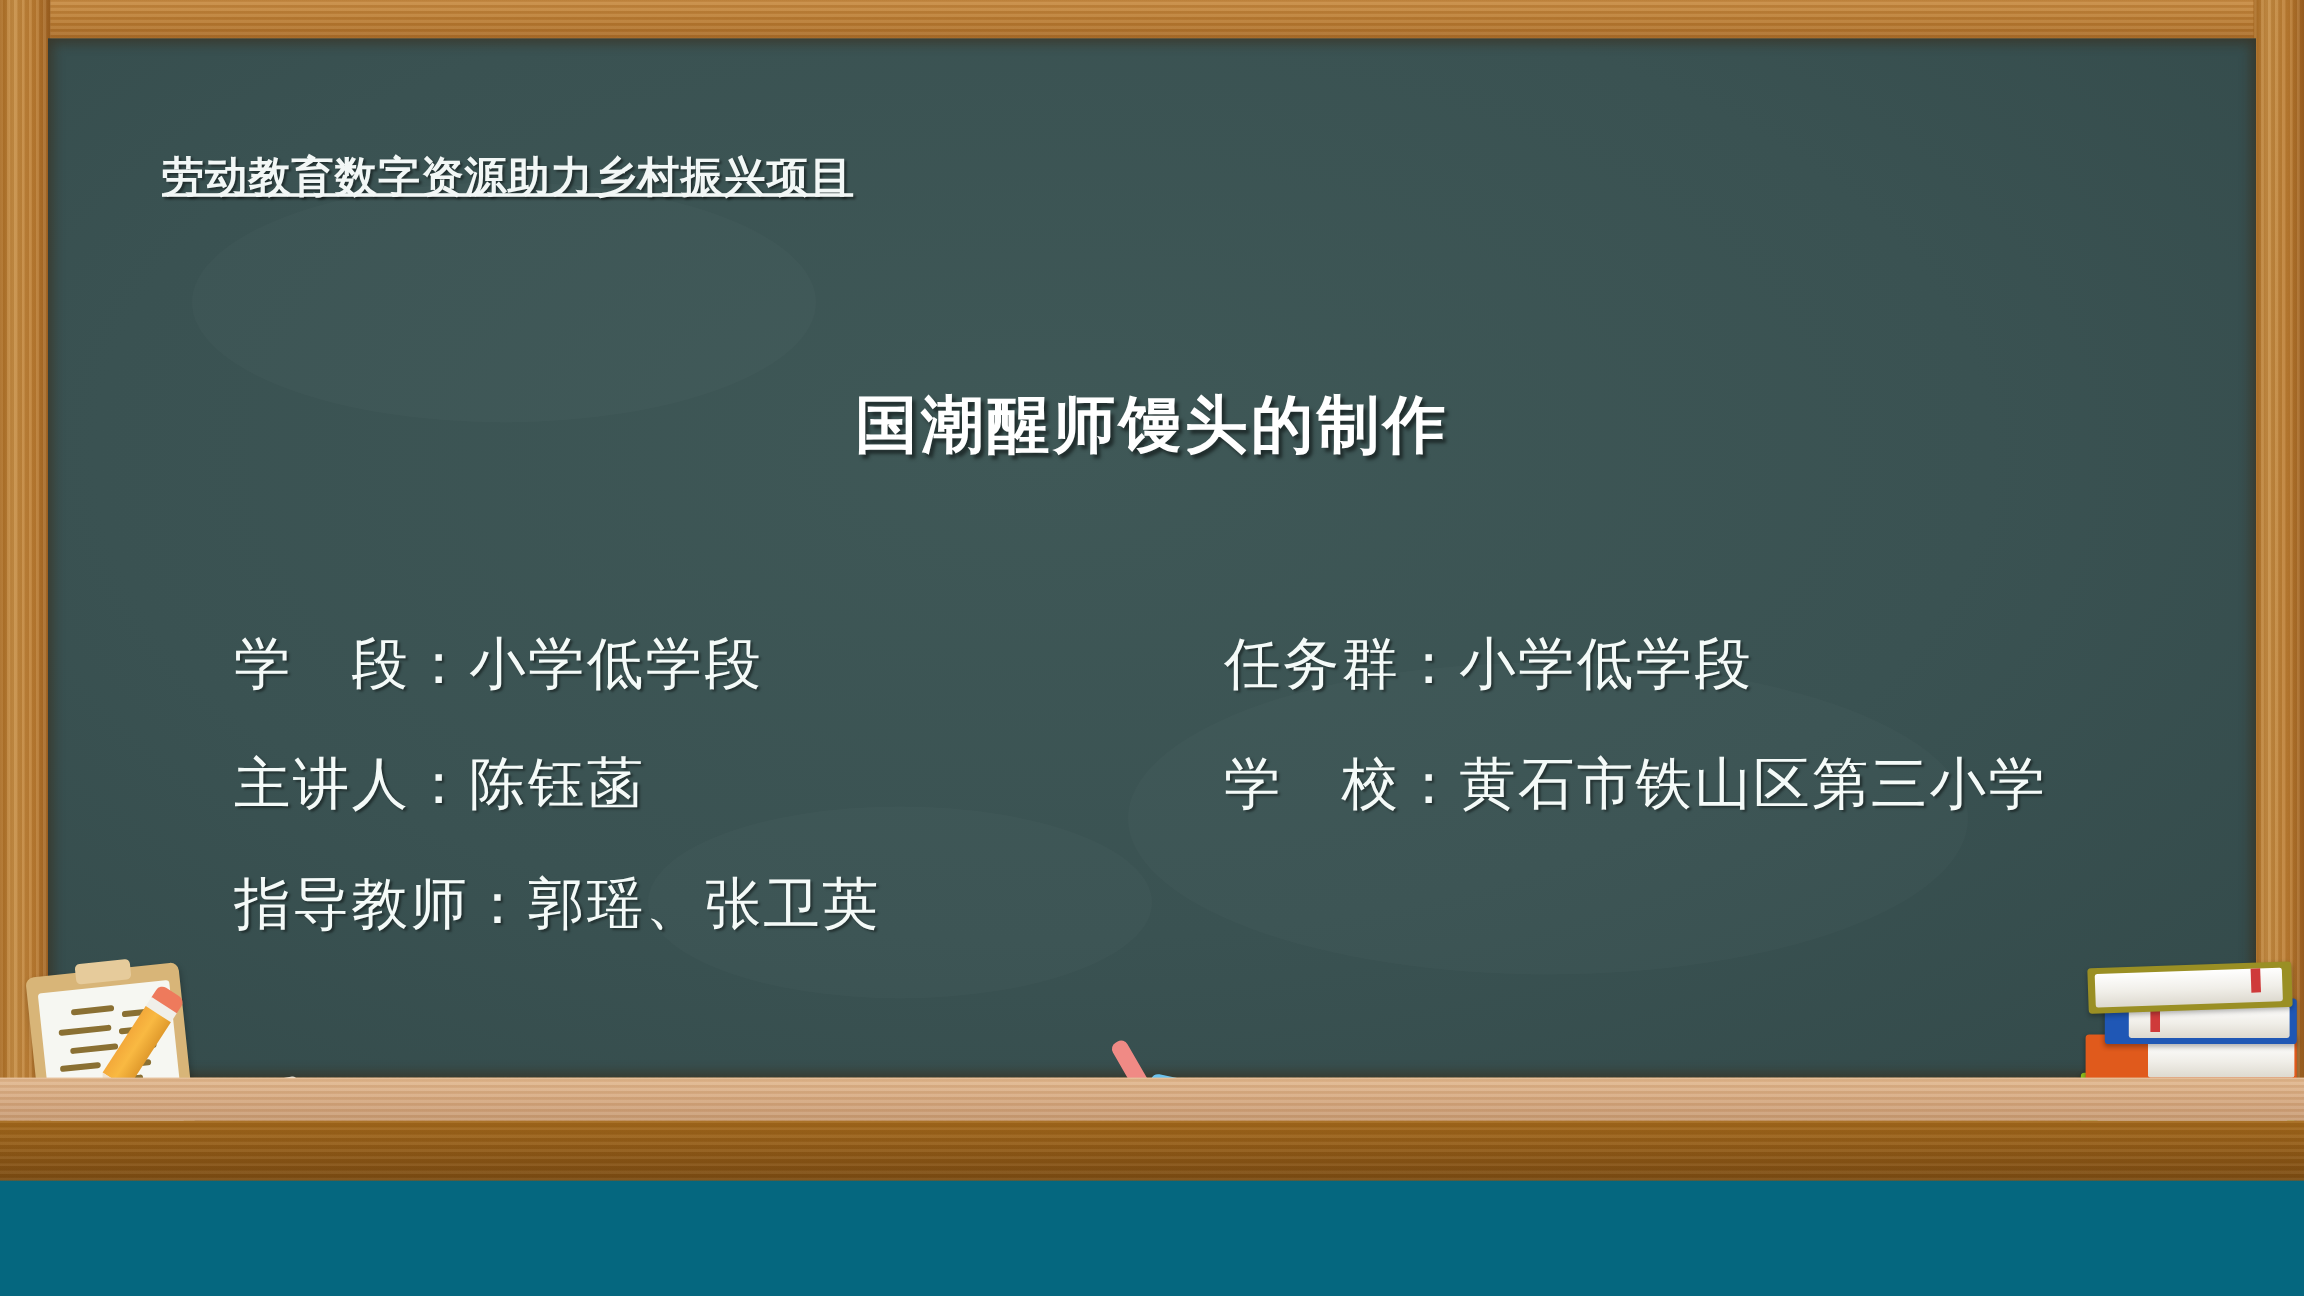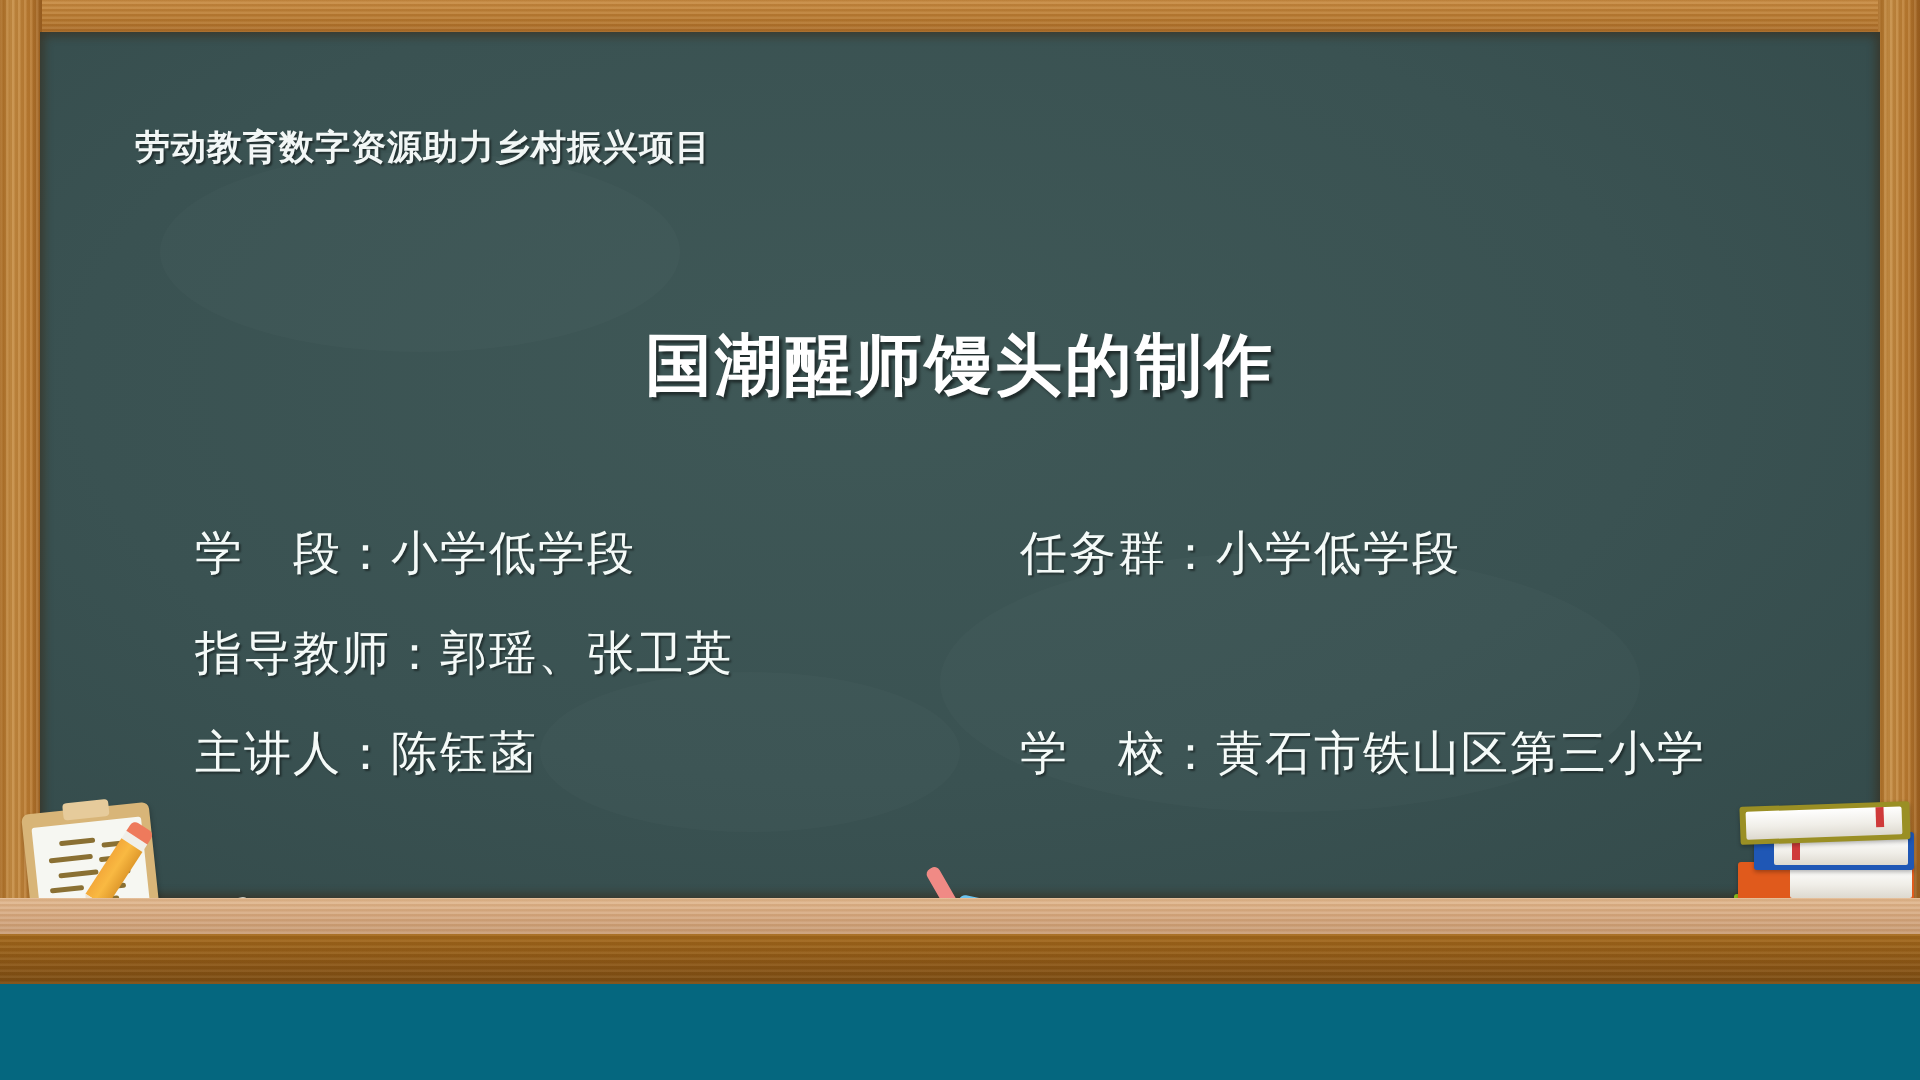--- a/index.html
+++ b/index.html
@@ -94,30 +94,31 @@
     position: absolute;
     left: 95px;
     top: 92px;
     font-family: "Liberation Sans", sans-serif;
     font-size: 35px;
     font-weight: 700;
     letter-spacing: 1px;
     color: #f2f7f6;
     text-shadow: 2px 2px 2px rgba(0,0,0,0.45);
     white-space: nowrap;
+    text-decoration: underline;
   }
 
   .main-title {
     position: absolute;
     left: 0;
     top: 288px;
     width: 1840px;
     text-align: center;
     font-family: "Liberation Sans", sans-serif;
-    font-size: 67px;
+    font-size: 52px;
     font-weight: 700;
     letter-spacing: 3px;
     color: #ffffff;
     text-shadow: 3px 3px 3px rgba(0,0,0,0.5);
     white-space: nowrap;
   }
 
   .info-grid {
     position: absolute;
     left: 0;
@@ -296,26 +297,26 @@
     <div class="header-line">劳动教育数字资源助力乡村振兴项目</div>
 
     <div class="main-title">国潮醒师馒头的制作</div>
 
     <div class="info-grid">
       <div class="info-row">
         <div class="info-cell left">学　段：小学低学段</div>
         <div class="info-cell right">任务群：小学低学段</div>
       </div>
       <div class="info-row">
+        <div class="info-cell left">主讲人：陈钰菡</div>
+        <div class="info-cell right">学　校：黄石市铁山区第三小学</div>
+      </div>
+      <div class="info-row">
         <div class="info-cell left">指导教师：郭瑶、张卫英</div>
         <div class="info-cell right"></div>
-      </div>
-      <div class="info-row">
-        <div class="info-cell left">主讲人：陈钰菡</div>
-        <div class="info-cell right">学　校：黄石市铁山区第三小学</div>
       </div>
     </div>
 
     <div class="frame-inner-shadow" style="left:0; top:0; width:1840px; height:866px;"></div>
   </div>
 
   <div class="deco clipboard-cluster">
     <div class="clip-board">
       <div class="clip-clamp"></div>
       <div class="clip-paper">

